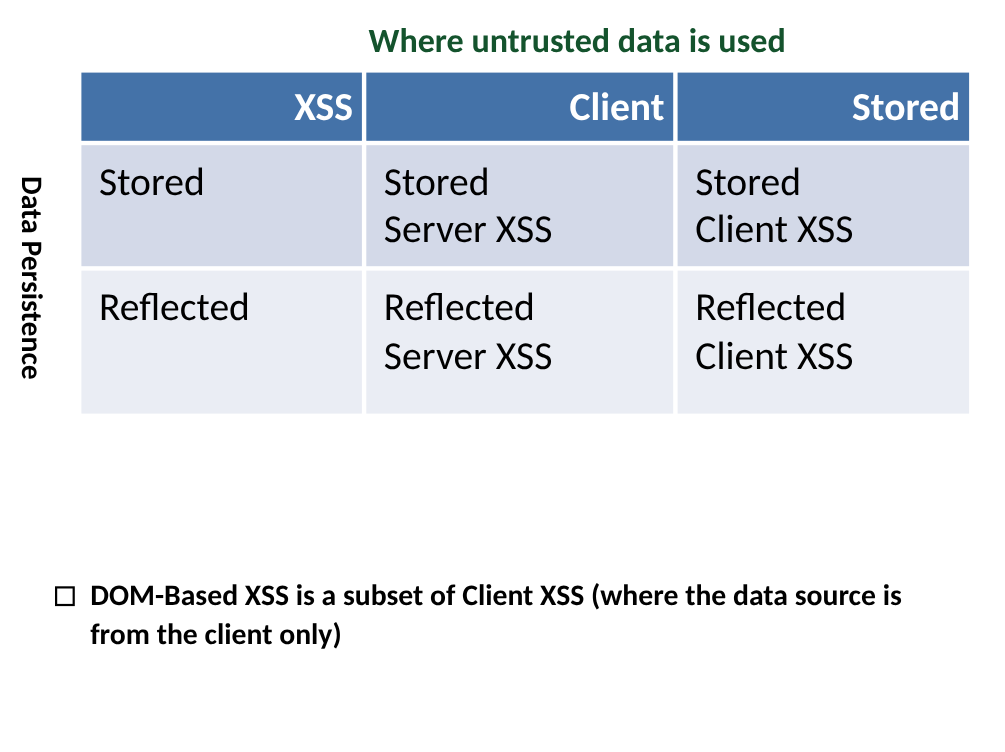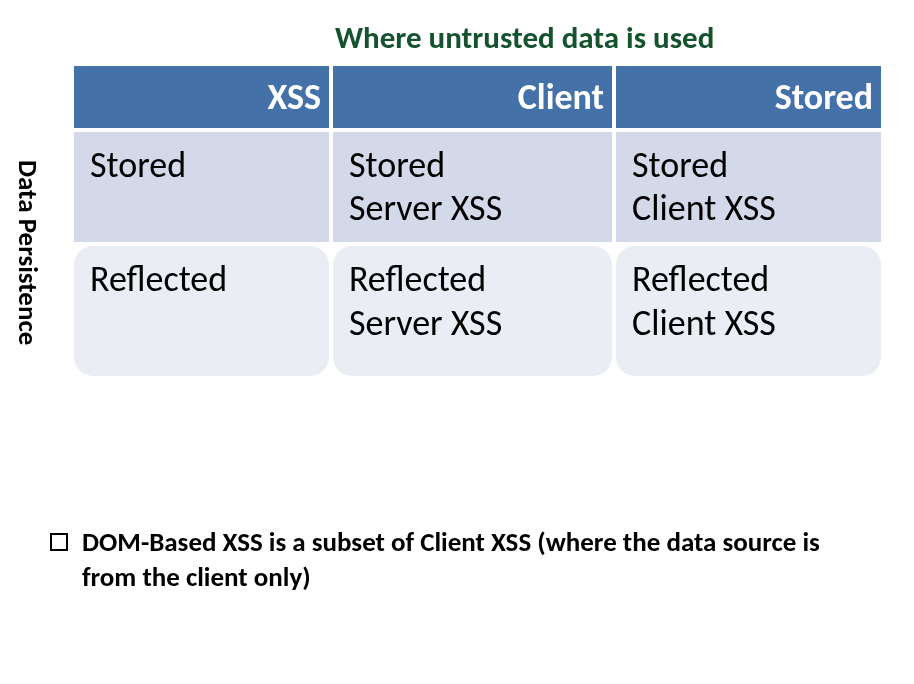--- a/index.html
+++ b/index.html
@@ -60,21 +60,20 @@
       vertical-align: top;
       line-height: 1.2;
     }
     tr.row-stored td {
       background: #d3d9e8;
       height: 108px;
     }
     tr.row-reflected td {
       background: #eaedf4;
       height: 130px;
-      border-radius: 19px;
     }
     .bullets {
       position: absolute;
       left: 50px;
       top: 505px;
       width: 830px;
       margin-top: 20px;
     }
     .bullet-row {
       display: flex;

